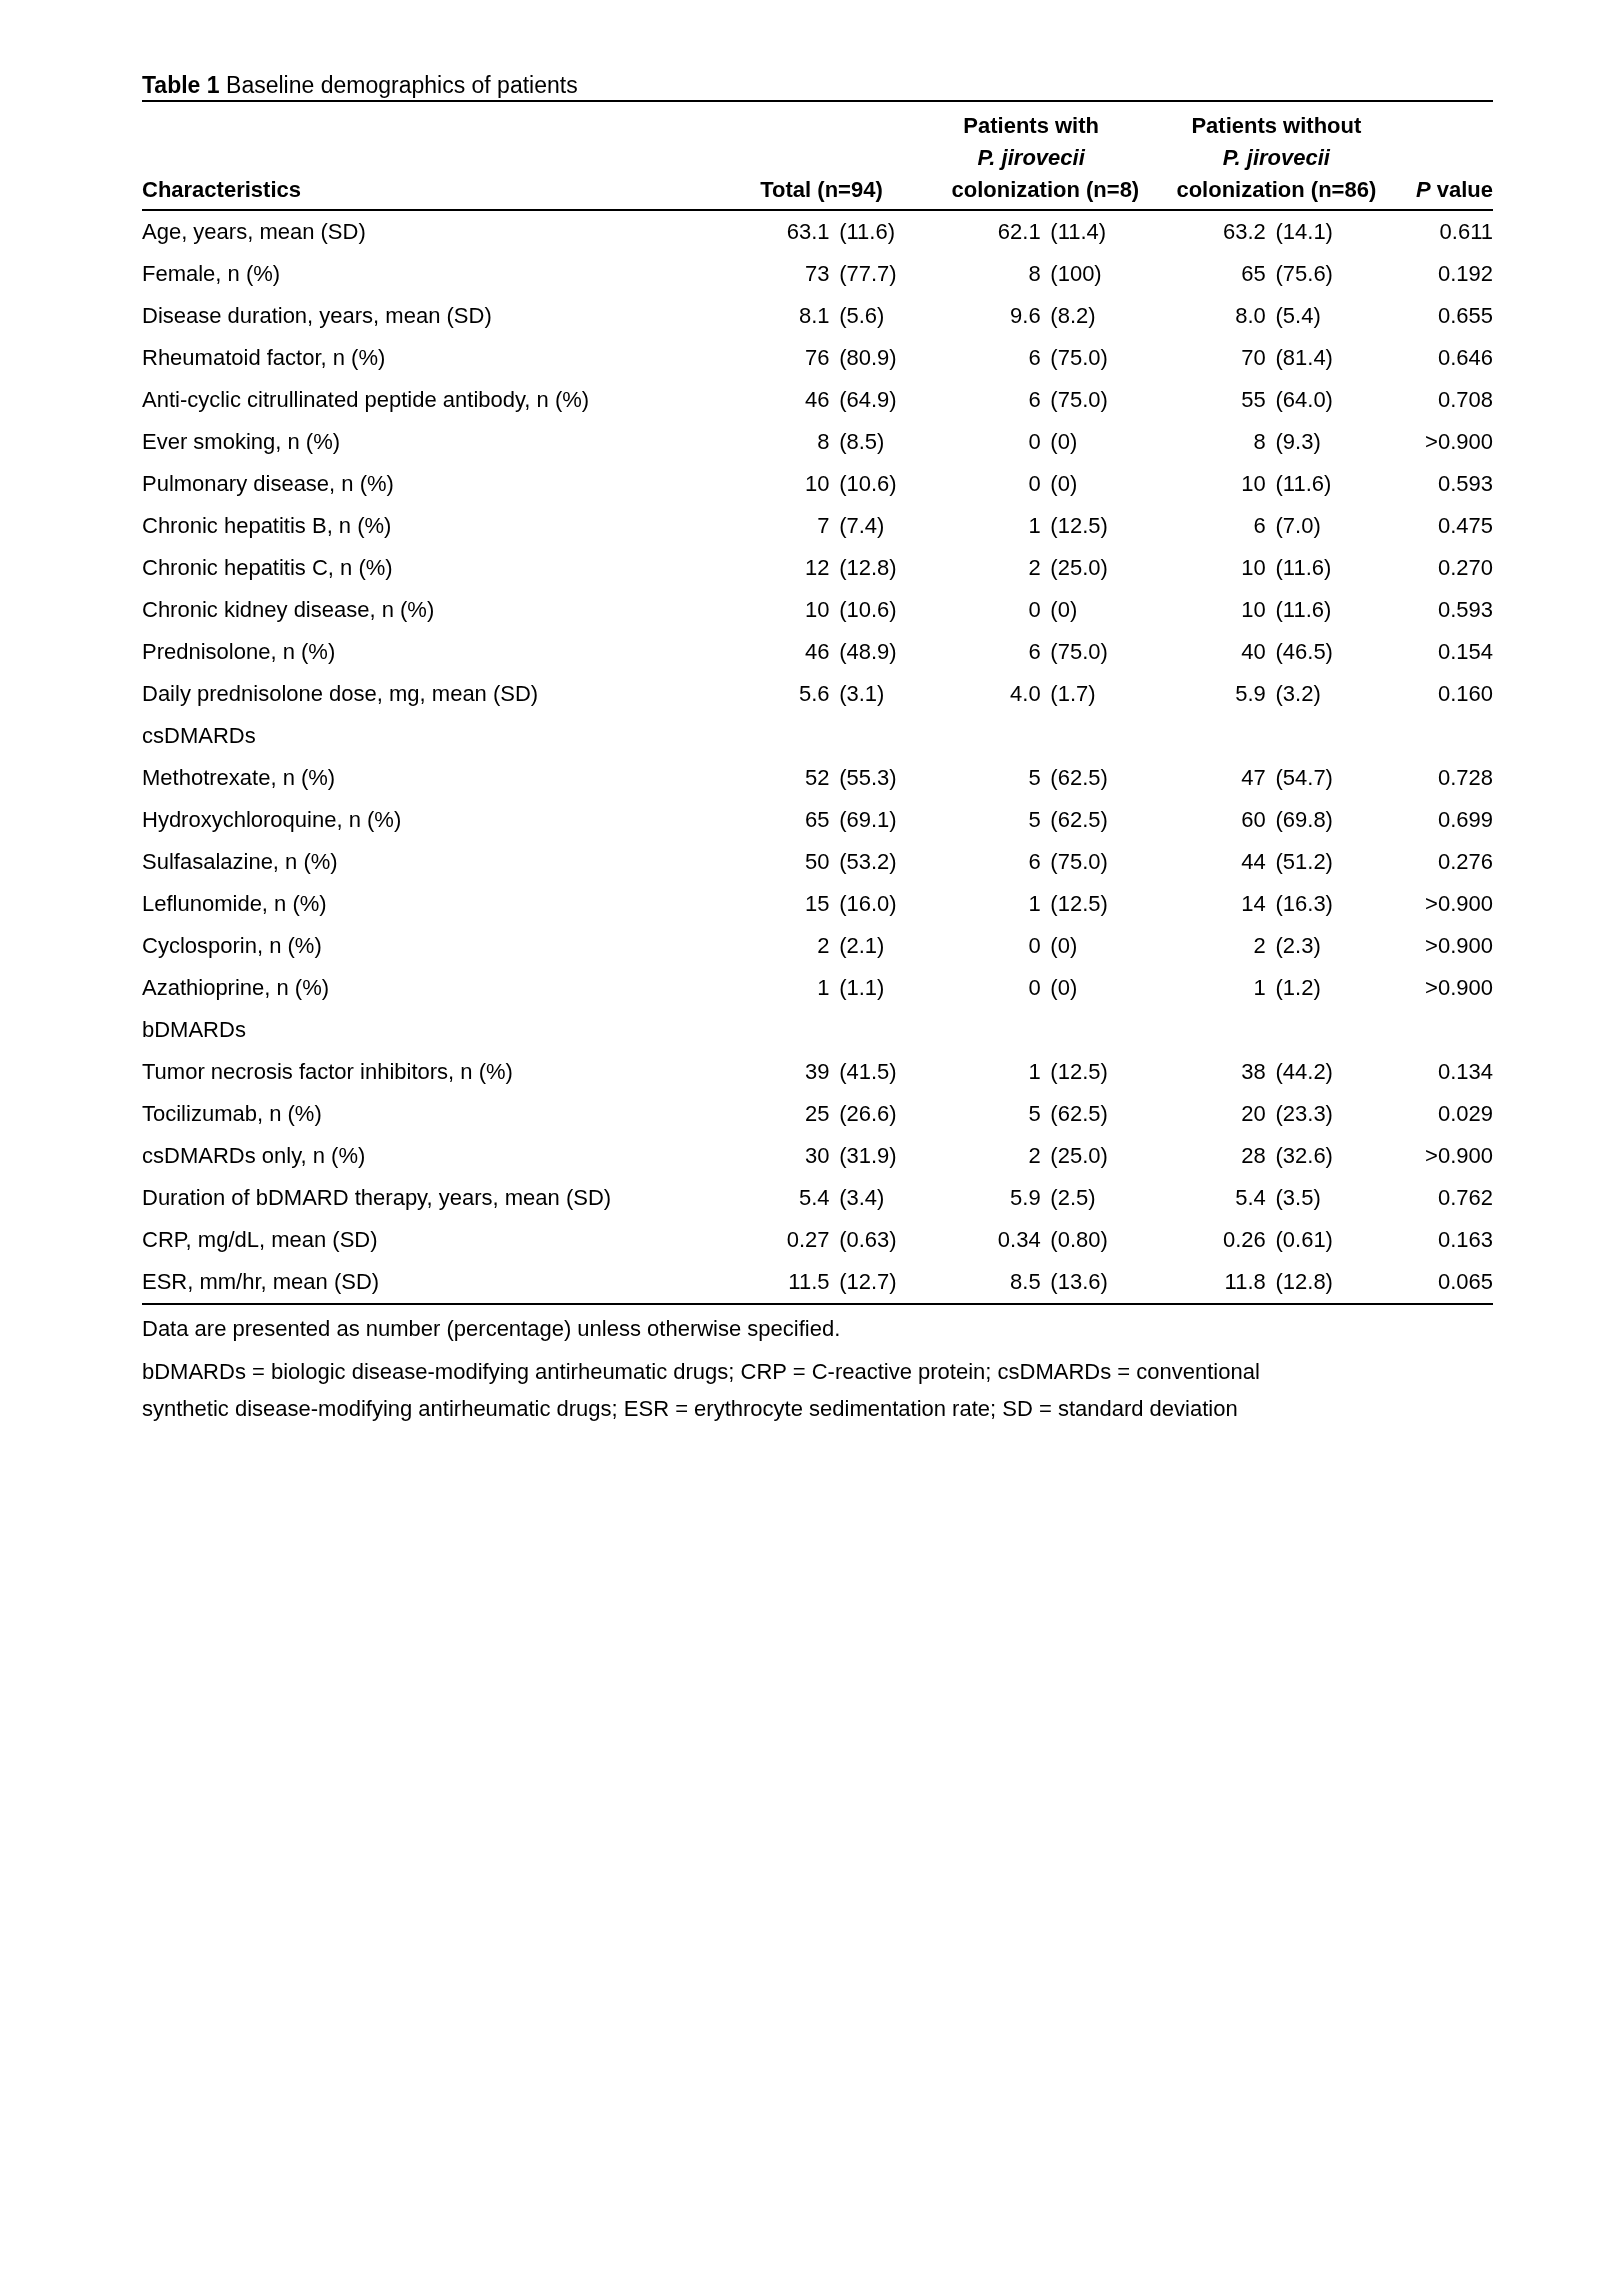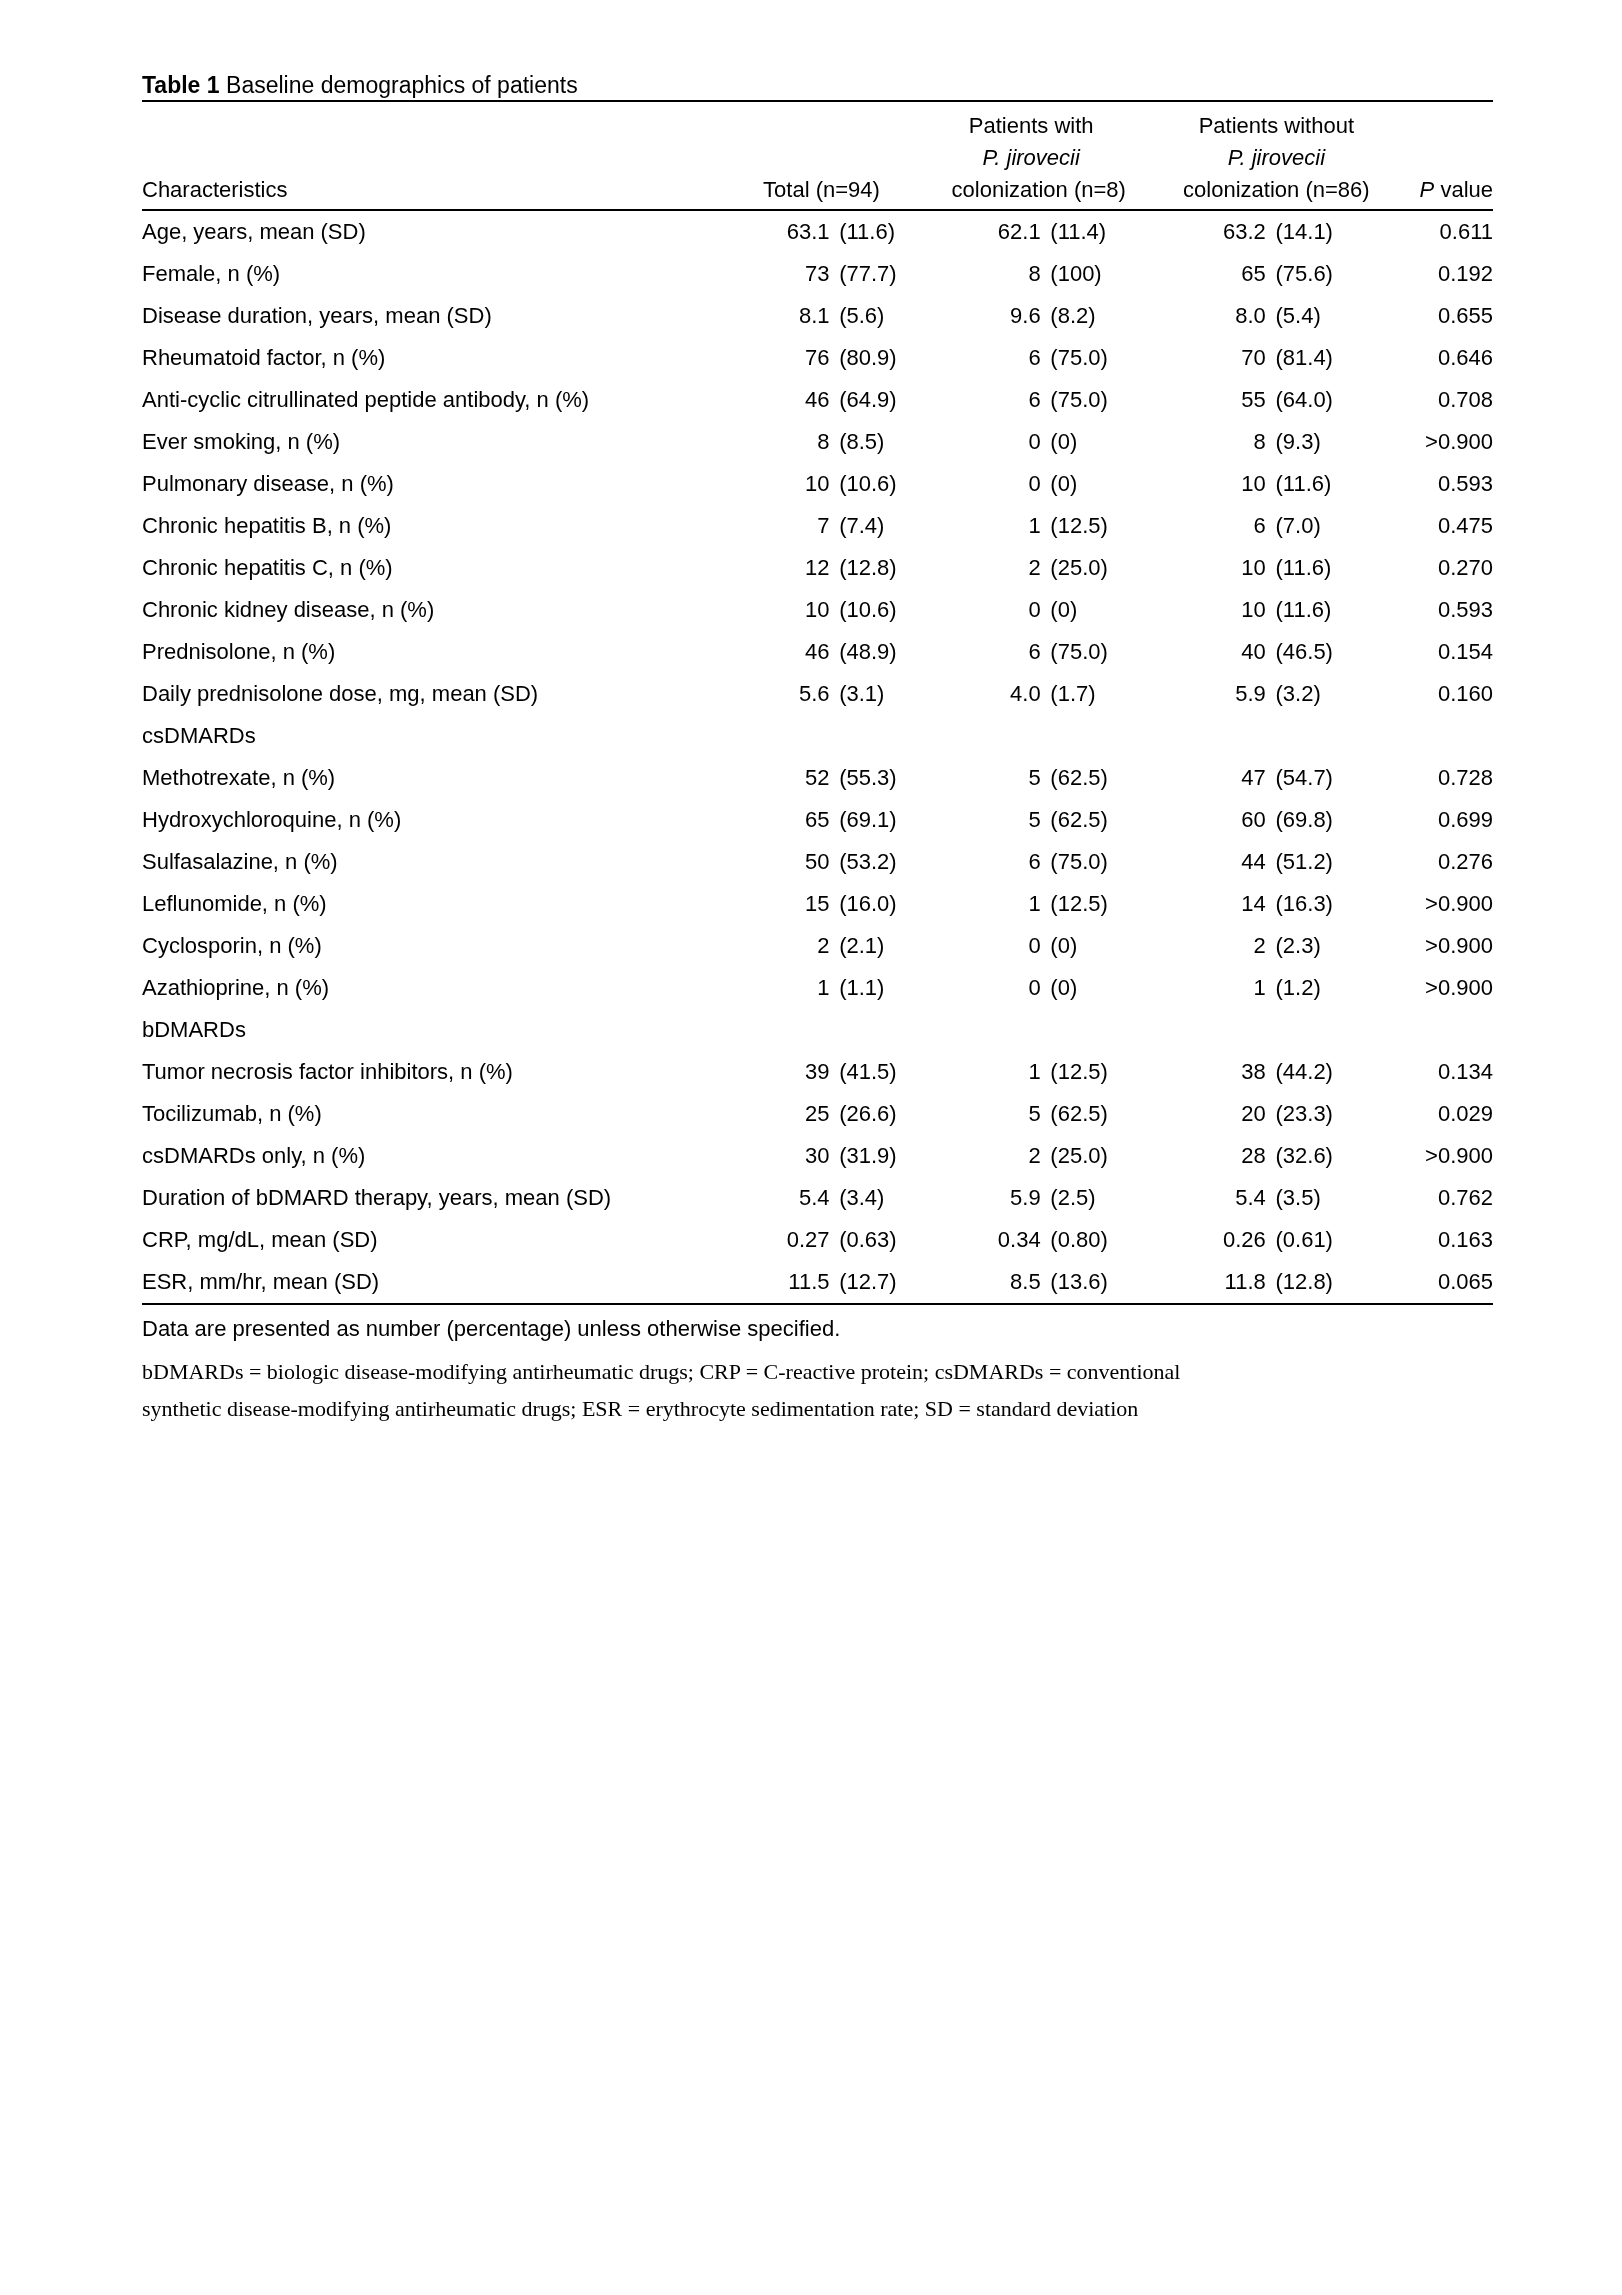--- a/index.html
+++ b/index.html
@@ -23,21 +23,21 @@
   .title .rest { margin-left: 6.5px; }
   table.demo {
     border-collapse: collapse;
     table-layout: fixed;
     width: 1351px;
     border-top: 2.4px solid #000;
     border-bottom: 2.4px solid #000;
     font-size: 22px;
   }
   thead th {
-    font-weight: 400;
+    font-weight: 700;
     vertical-align: bottom;
     padding: 8px 0 3.2px 0;
     line-height: 32px;
     border-bottom: 2.4px solid #000;
     white-space: nowrap;
     margin-top: 9px;
   }
   thead th .hline { display: block; }
   th.char-h  { text-align: left; }
   th.total-h { text-align: center; padding-right: 55px; }
@@ -52,21 +52,21 @@
     white-space: nowrap;
     overflow: visible;
   }
   td.lbl { text-align: left; }
   td.num { text-align: right; }
   td.par { text-align: left; padding-left: 9.7px; }
   td.pv  { text-align: right; }
   .footnotes { width: 1351px; margin-top: 8px; }
   .fn { line-height: 32px; }
   .fn.abbr { margin-top: 8px; }
-  .fn.abbr div { line-height: 37px; font-family: Liberation Serif, serif; }
+  .fn.abbr div { line-height: 37px; }
 </style>
 </head>
 <body>
 
 <div class="page">
 
   <div class="title">
     <span class="bold">Table 1</span><span class="rest">Baseline demographics of patients</span>
   </div>
 

